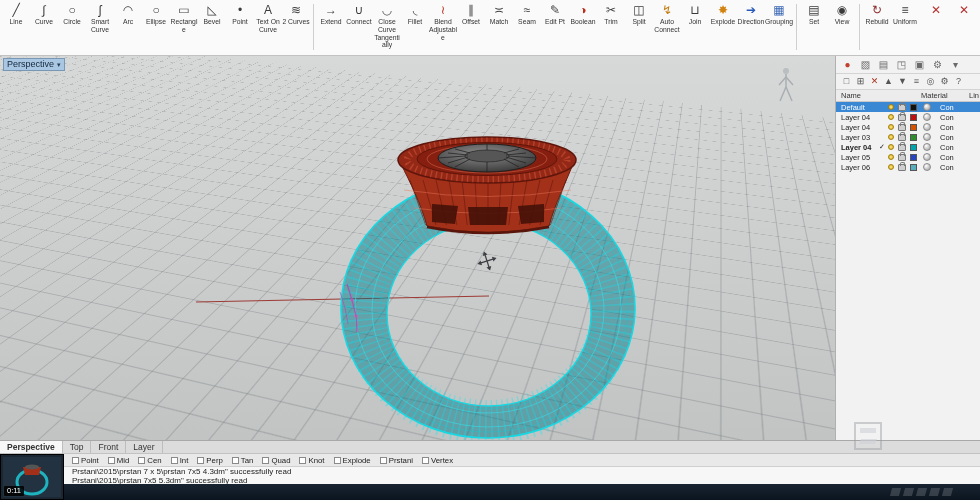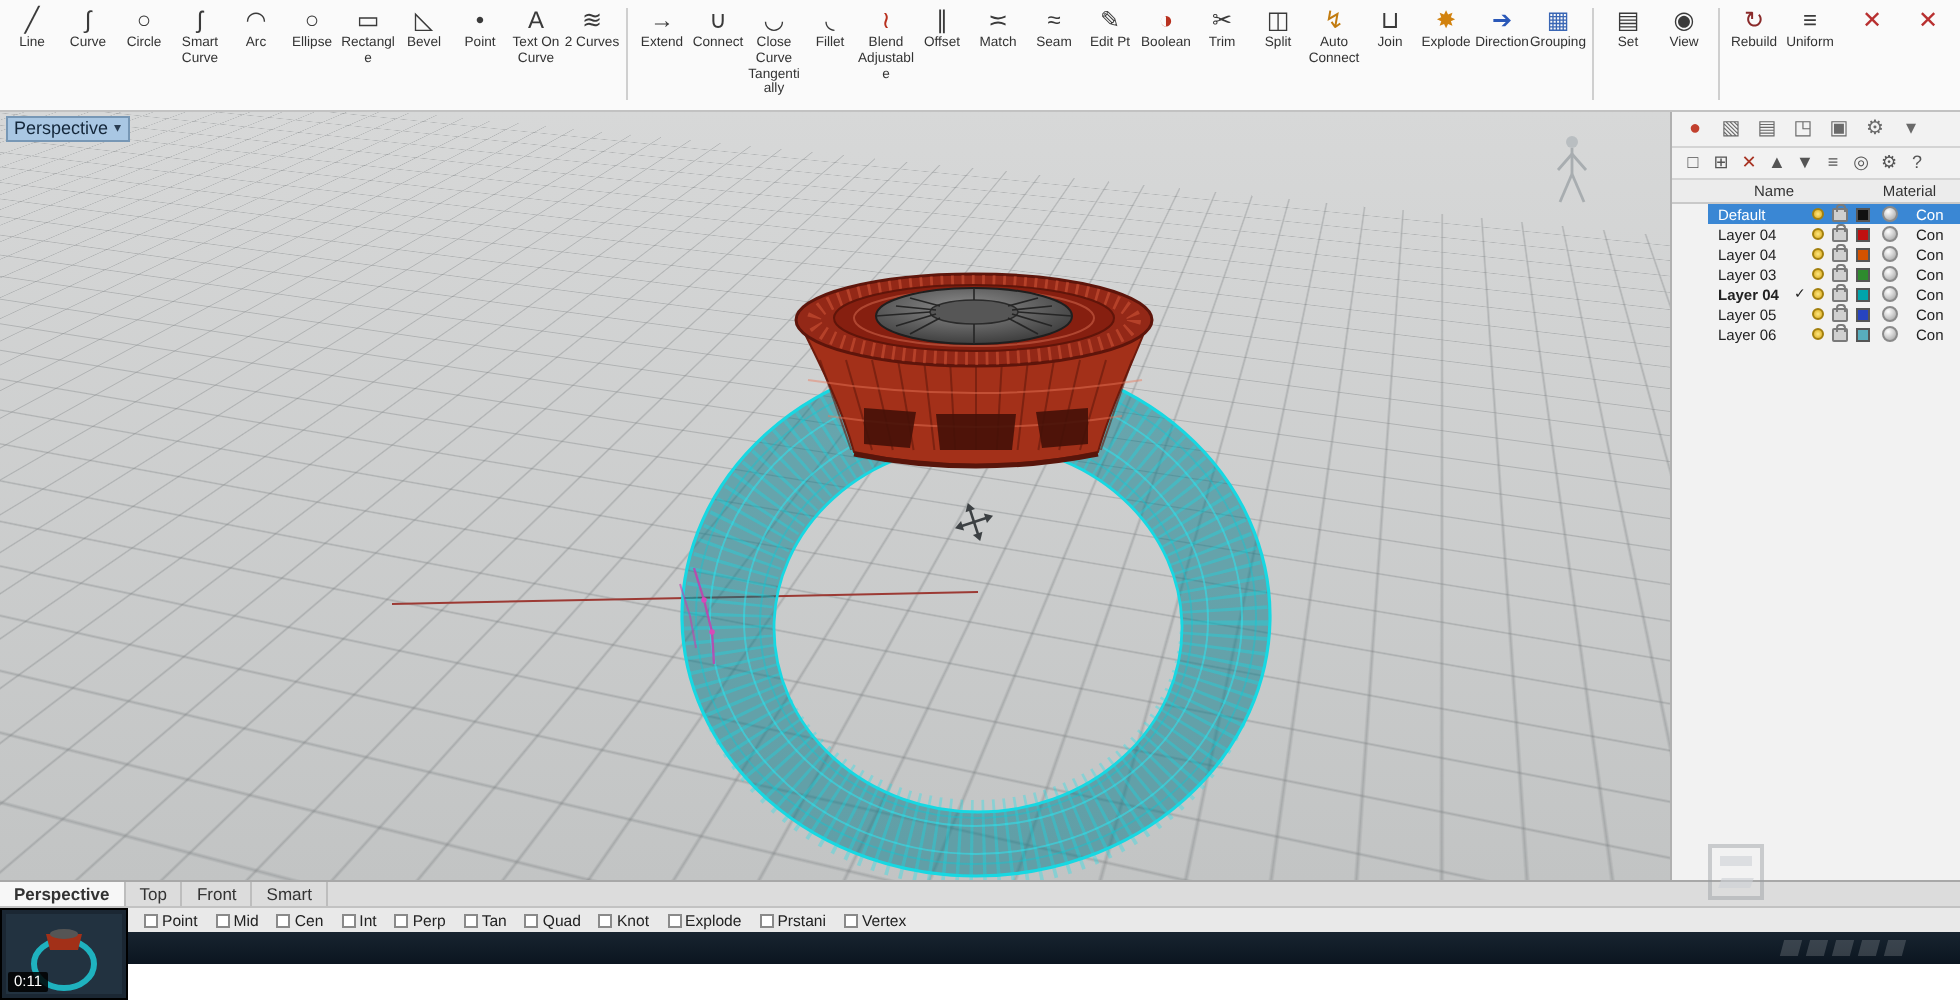--- a/index.html
+++ b/index.html
@@ -26,24 +26,24 @@
   .vp-label{position:absolute;top:2px;left:3px;background:#a9c7e3;border:1px solid #7797b5;font-size:9px;line-height:11px;padding:0 3px;color:#14273a;display:flex;gap:3px;align-items:center;cursor:pointer;}
   .vp-caret{font-size:7px;color:#2a3d52;}
 
   
   .panel{width:145px;background:#f2f2f2;border-left:1px solid #b0b0b0;display:flex;flex-direction:column;position:relative;box-sizing:border-box;}
   .panel-tabs{display:flex;gap:5px;padding:3px 5px 2px;border-bottom:1px solid #d4d4d4;}
   .ptab{font-size:10px;line-height:12px;color:#6a6a6a;width:13px;text-align:center;cursor:pointer;}
   .panel-tools{display:flex;gap:3px;padding:2px 5px;border-bottom:1px solid #d4d4d4;}
   .ptool{font-size:9px;line-height:11px;color:#555;width:11px;text-align:center;cursor:pointer;}
   .lcols{display:flex;font-size:7.5px;color:#333;border-bottom:1px solid #c9c9c9;padding:1px 0 1px 5px;background:#ececec;}
-  .lcol-name{width:80px;margin-left:36px;}
+  .lcol-name{width:80px;}
   .lcol-mat{width:48px;}
   .lcol-lin{flex:1;overflow:hidden;white-space:nowrap;}
-  .lrow{display:flex;align-items:center;height:10px;padding-left:5px;font-size:7.5px;color:#222;cursor:pointer;margin-left:18px;}
+  .lrow{display:flex;align-items:center;height:10px;padding-left:5px;font-size:7.5px;color:#222;cursor:pointer;}
   .lrow.selected{background:#3a87d4;color:#fff;}
   .lrow.current .lname{font-weight:bold;}
   .lname{width:38px;overflow:hidden;white-space:nowrap;}
   .lcheck{width:9px;font-size:7px;visibility:hidden;}
   .lrow.current .lcheck{visibility:visible;}
   .lbulb{width:6px;height:6px;border-radius:50%;background:radial-gradient(#ffe87f,#d8a81e);border:1px solid #a3800f;box-sizing:border-box;margin-right:4px;flex:0 0 auto;}
   .llock{width:6px;height:5px;border:1px solid #7a7a7a;border-radius:1px;background:#cfcfcf;position:relative;margin-right:4px;flex:0 0 auto;}
   .llock::before{content:"";position:absolute;left:1px;top:-3px;width:3px;height:3px;border:1px solid #7a7a7a;border-bottom:none;border-radius:2px 2px 0 0;}
   .lswatch{width:7px;height:7px;border:1px solid #555;box-sizing:border-box;margin-right:6px;flex:0 0 auto;}
   .lsphere{width:8px;height:8px;border-radius:50%;background:radial-gradient(circle at 35% 30%,#ffffff,#9c9c9c);border:1px solid #8a8a8a;box-sizing:border-box;margin-right:9px;flex:0 0 auto;}
@@ -499,21 +499,21 @@
 
       <div class="vtab">
         <span>Top</span>
       </div>
 
       <div class="vtab">
         <span>Front</span>
       </div>
 
       <div class="vtab">
-        <span>Smart</span>
+        <span>Layer</span>
       </div>
     </div>
 
   <div class="osnap">
 
       <label class="os-item">
         <span class="os-box"></span>
         <span>Point</span>
       </label>
 
@@ -561,20 +561,24 @@
         <span class="os-box"></span>
         <span>Prstani</span>
       </label>
 
       <label class="os-item">
         <span class="os-box"></span>
         <span>Vertex</span>
       </label>
     </div>
 
+  <div class="cmd">
+    <div class="cmd-line">Prstani\2015\prstan 7 x 5\prstan 7x5 4.3dm" successfully read</div>
+    <div class="cmd-line">Prstani\2015\prstan 7x5 5.3dm" successfully read</div>
+  </div>
 
   <div class="bottombar">
     <div class="bb-mark">
         <span></span>
         <span></span>
         <span></span>
         <span></span>
         <span></span>
       </div>
   </div>

